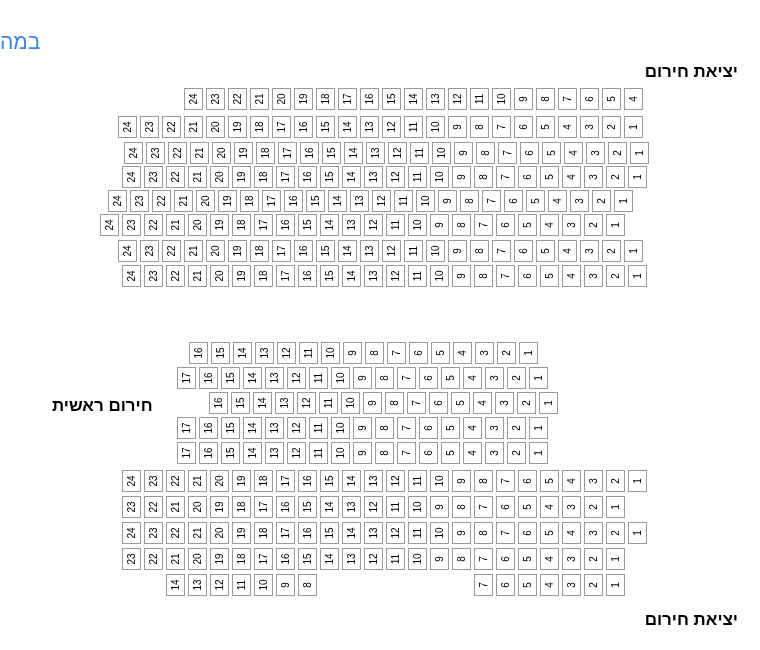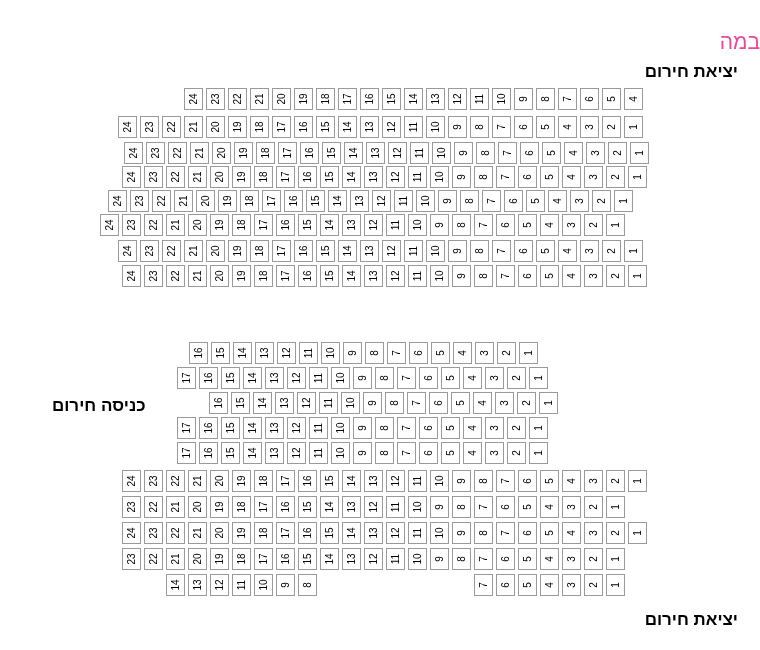--- a/index.html
+++ b/index.html
@@ -12,23 +12,23 @@
     background: #ffffff;
     font-family: "Liberation Sans", sans-serif;
     position: relative;
     overflow: hidden;
   }
   .stage-title {
     position: absolute;
     top: 30px;
     left: 0;
     width: 760px;
-    text-align: right;
+    text-align: left;
     font-size: 21px;
-    color: #ec4899;
+    color: #3b82f6;
     direction: rtl;
   }
   .label {
     position: absolute;
     font-size: 17px;
     font-weight: bold;
     color: #000000;
     direction: rtl;
     white-space: nowrap;
   }
@@ -75,21 +75,21 @@
     background: transparent;
   }
 </style>
 </head>
 <body>
 
 <div class="stage-title">במה</div>
 
 <div class="label" id="label-exit-top">יציאת חירום</div>
 <div class="label" id="label-exit-bot">יציאת חירום</div>
-<div class="label" id="label-main-ent">כניסה חירום</div>
+<div class="label" id="label-main-ent">חירום ראשית</div>
 
 <div class="seat-map" id="seat-map">
     <div class="seat-row" style="top: 88px; right: 117px;"><div class="seat"><span>4</span></div><div class="seat"><span>5</span></div><div class="seat"><span>6</span></div><div class="seat"><span>7</span></div><div class="seat"><span>8</span></div><div class="seat"><span>9</span></div><div class="seat"><span>10</span></div><div class="seat"><span>11</span></div><div class="seat"><span>12</span></div><div class="seat"><span>13</span></div><div class="seat"><span>14</span></div><div class="seat"><span>15</span></div><div class="seat"><span>16</span></div><div class="seat"><span>17</span></div><div class="seat"><span>18</span></div><div class="seat"><span>19</span></div><div class="seat"><span>20</span></div><div class="seat"><span>21</span></div><div class="seat"><span>22</span></div><div class="seat"><span>23</span></div><div class="seat"><span>24</span></div></div>
     <div class="seat-row" style="top: 116px; right: 117px;"><div class="seat"><span>1</span></div><div class="seat"><span>2</span></div><div class="seat"><span>3</span></div><div class="seat"><span>4</span></div><div class="seat"><span>5</span></div><div class="seat"><span>6</span></div><div class="seat"><span>7</span></div><div class="seat"><span>8</span></div><div class="seat"><span>9</span></div><div class="seat"><span>10</span></div><div class="seat"><span>11</span></div><div class="seat"><span>12</span></div><div class="seat"><span>13</span></div><div class="seat"><span>14</span></div><div class="seat"><span>15</span></div><div class="seat"><span>16</span></div><div class="seat"><span>17</span></div><div class="seat"><span>18</span></div><div class="seat"><span>19</span></div><div class="seat"><span>20</span></div><div class="seat"><span>21</span></div><div class="seat"><span>22</span></div><div class="seat"><span>23</span></div><div class="seat"><span>24</span></div></div>
     <div class="seat-row" style="top: 142px; right: 111px;"><div class="seat"><span>1</span></div><div class="seat"><span>2</span></div><div class="seat"><span>3</span></div><div class="seat"><span>4</span></div><div class="seat"><span>5</span></div><div class="seat"><span>6</span></div><div class="seat"><span>7</span></div><div class="seat"><span>8</span></div><div class="seat"><span>9</span></div><div class="seat"><span>10</span></div><div class="seat"><span>11</span></div><div class="seat"><span>12</span></div><div class="seat"><span>13</span></div><div class="seat"><span>14</span></div><div class="seat"><span>15</span></div><div class="seat"><span>16</span></div><div class="seat"><span>17</span></div><div class="seat"><span>18</span></div><div class="seat"><span>19</span></div><div class="seat"><span>20</span></div><div class="seat"><span>21</span></div><div class="seat"><span>22</span></div><div class="seat"><span>23</span></div><div class="seat"><span>24</span></div></div>
     <div class="seat-row" style="top: 166px; right: 113px;"><div class="seat"><span>1</span></div><div class="seat"><span>2</span></div><div class="seat"><span>3</span></div><div class="seat"><span>4</span></div><div class="seat"><span>5</span></div><div class="seat"><span>6</span></div><div class="seat"><span>7</span></div><div class="seat"><span>8</span></div><div class="seat"><span>9</span></div><div class="seat"><span>10</span></div><div class="seat"><span>11</span></div><div class="seat"><span>12</span></div><div class="seat"><span>13</span></div><div class="seat"><span>14</span></div><div class="seat"><span>15</span></div><div class="seat"><span>16</span></div><div class="seat"><span>17</span></div><div class="seat"><span>18</span></div><div class="seat"><span>19</span></div><div class="seat"><span>20</span></div><div class="seat"><span>21</span></div><div class="seat"><span>22</span></div><div class="seat"><span>23</span></div><div class="seat"><span>24</span></div></div>
     <div class="seat-row" style="top: 190px; right: 127px;"><div class="seat"><span>1</span></div><div class="seat"><span>2</span></div><div class="seat"><span>3</span></div><div class="seat"><span>4</span></div><div class="seat"><span>5</span></div><div class="seat"><span>6</span></div><div class="seat"><span>7</span></div><div class="seat"><span>8</span></div><div class="seat"><span>9</span></div><div class="seat"><span>10</span></div><div class="seat"><span>11</span></div><div class="seat"><span>12</span></div><div class="seat"><span>13</span></div><div class="seat"><span>14</span></div><div class="seat"><span>15</span></div><div class="seat"><span>16</span></div><div class="seat"><span>17</span></div><div class="seat"><span>18</span></div><div class="seat"><span>19</span></div><div class="seat"><span>20</span></div><div class="seat"><span>21</span></div><div class="seat"><span>22</span></div><div class="seat"><span>23</span></div><div class="seat"><span>24</span></div></div>
     <div class="seat-row" style="top: 214px; right: 135px;"><div class="seat"><span>1</span></div><div class="seat"><span>2</span></div><div class="seat"><span>3</span></div><div class="seat"><span>4</span></div><div class="seat"><span>5</span></div><div class="seat"><span>6</span></div><div class="seat"><span>7</span></div><div class="seat"><span>8</span></div><div class="seat"><span>9</span></div><div class="seat"><span>10</span></div><div class="seat"><span>11</span></div><div class="seat"><span>12</span></div><div class="seat"><span>13</span></div><div class="seat"><span>14</span></div><div class="seat"><span>15</span></div><div class="seat"><span>16</span></div><div class="seat"><span>17</span></div><div class="seat"><span>18</span></div><div class="seat"><span>19</span></div><div class="seat"><span>20</span></div><div class="seat"><span>21</span></div><div class="seat"><span>22</span></div><div class="seat"><span>23</span></div><div class="seat"><span>24</span></div></div>
     <div class="seat-row" style="top: 240px; right: 117px;"><div class="seat"><span>1</span></div><div class="seat"><span>2</span></div><div class="seat"><span>3</span></div><div class="seat"><span>4</span></div><div class="seat"><span>5</span></div><div class="seat"><span>6</span></div><div class="seat"><span>7</span></div><div class="seat"><span>8</span></div><div class="seat"><span>9</span></div><div class="seat"><span>10</span></div><div class="seat"><span>11</span></div><div class="seat"><span>12</span></div><div class="seat"><span>13</span></div><div class="seat"><span>14</span></div><div class="seat"><span>15</span></div><div class="seat"><span>16</span></div><div class="seat"><span>17</span></div><div class="seat"><span>18</span></div><div class="seat"><span>19</span></div><div class="seat"><span>20</span></div><div class="seat"><span>21</span></div><div class="seat"><span>22</span></div><div class="seat"><span>23</span></div><div class="seat"><span>24</span></div></div>
     <div class="seat-row" style="top: 265px; right: 113px;"><div class="seat"><span>1</span></div><div class="seat"><span>2</span></div><div class="seat"><span>3</span></div><div class="seat"><span>4</span></div><div class="seat"><span>5</span></div><div class="seat"><span>6</span></div><div class="seat"><span>7</span></div><div class="seat"><span>8</span></div><div class="seat"><span>9</span></div><div class="seat"><span>10</span></div><div class="seat"><span>11</span></div><div class="seat"><span>12</span></div><div class="seat"><span>13</span></div><div class="seat"><span>14</span></div><div class="seat"><span>15</span></div><div class="seat"><span>16</span></div><div class="seat"><span>17</span></div><div class="seat"><span>18</span></div><div class="seat"><span>19</span></div><div class="seat"><span>20</span></div><div class="seat"><span>21</span></div><div class="seat"><span>22</span></div><div class="seat"><span>23</span></div><div class="seat"><span>24</span></div></div>

